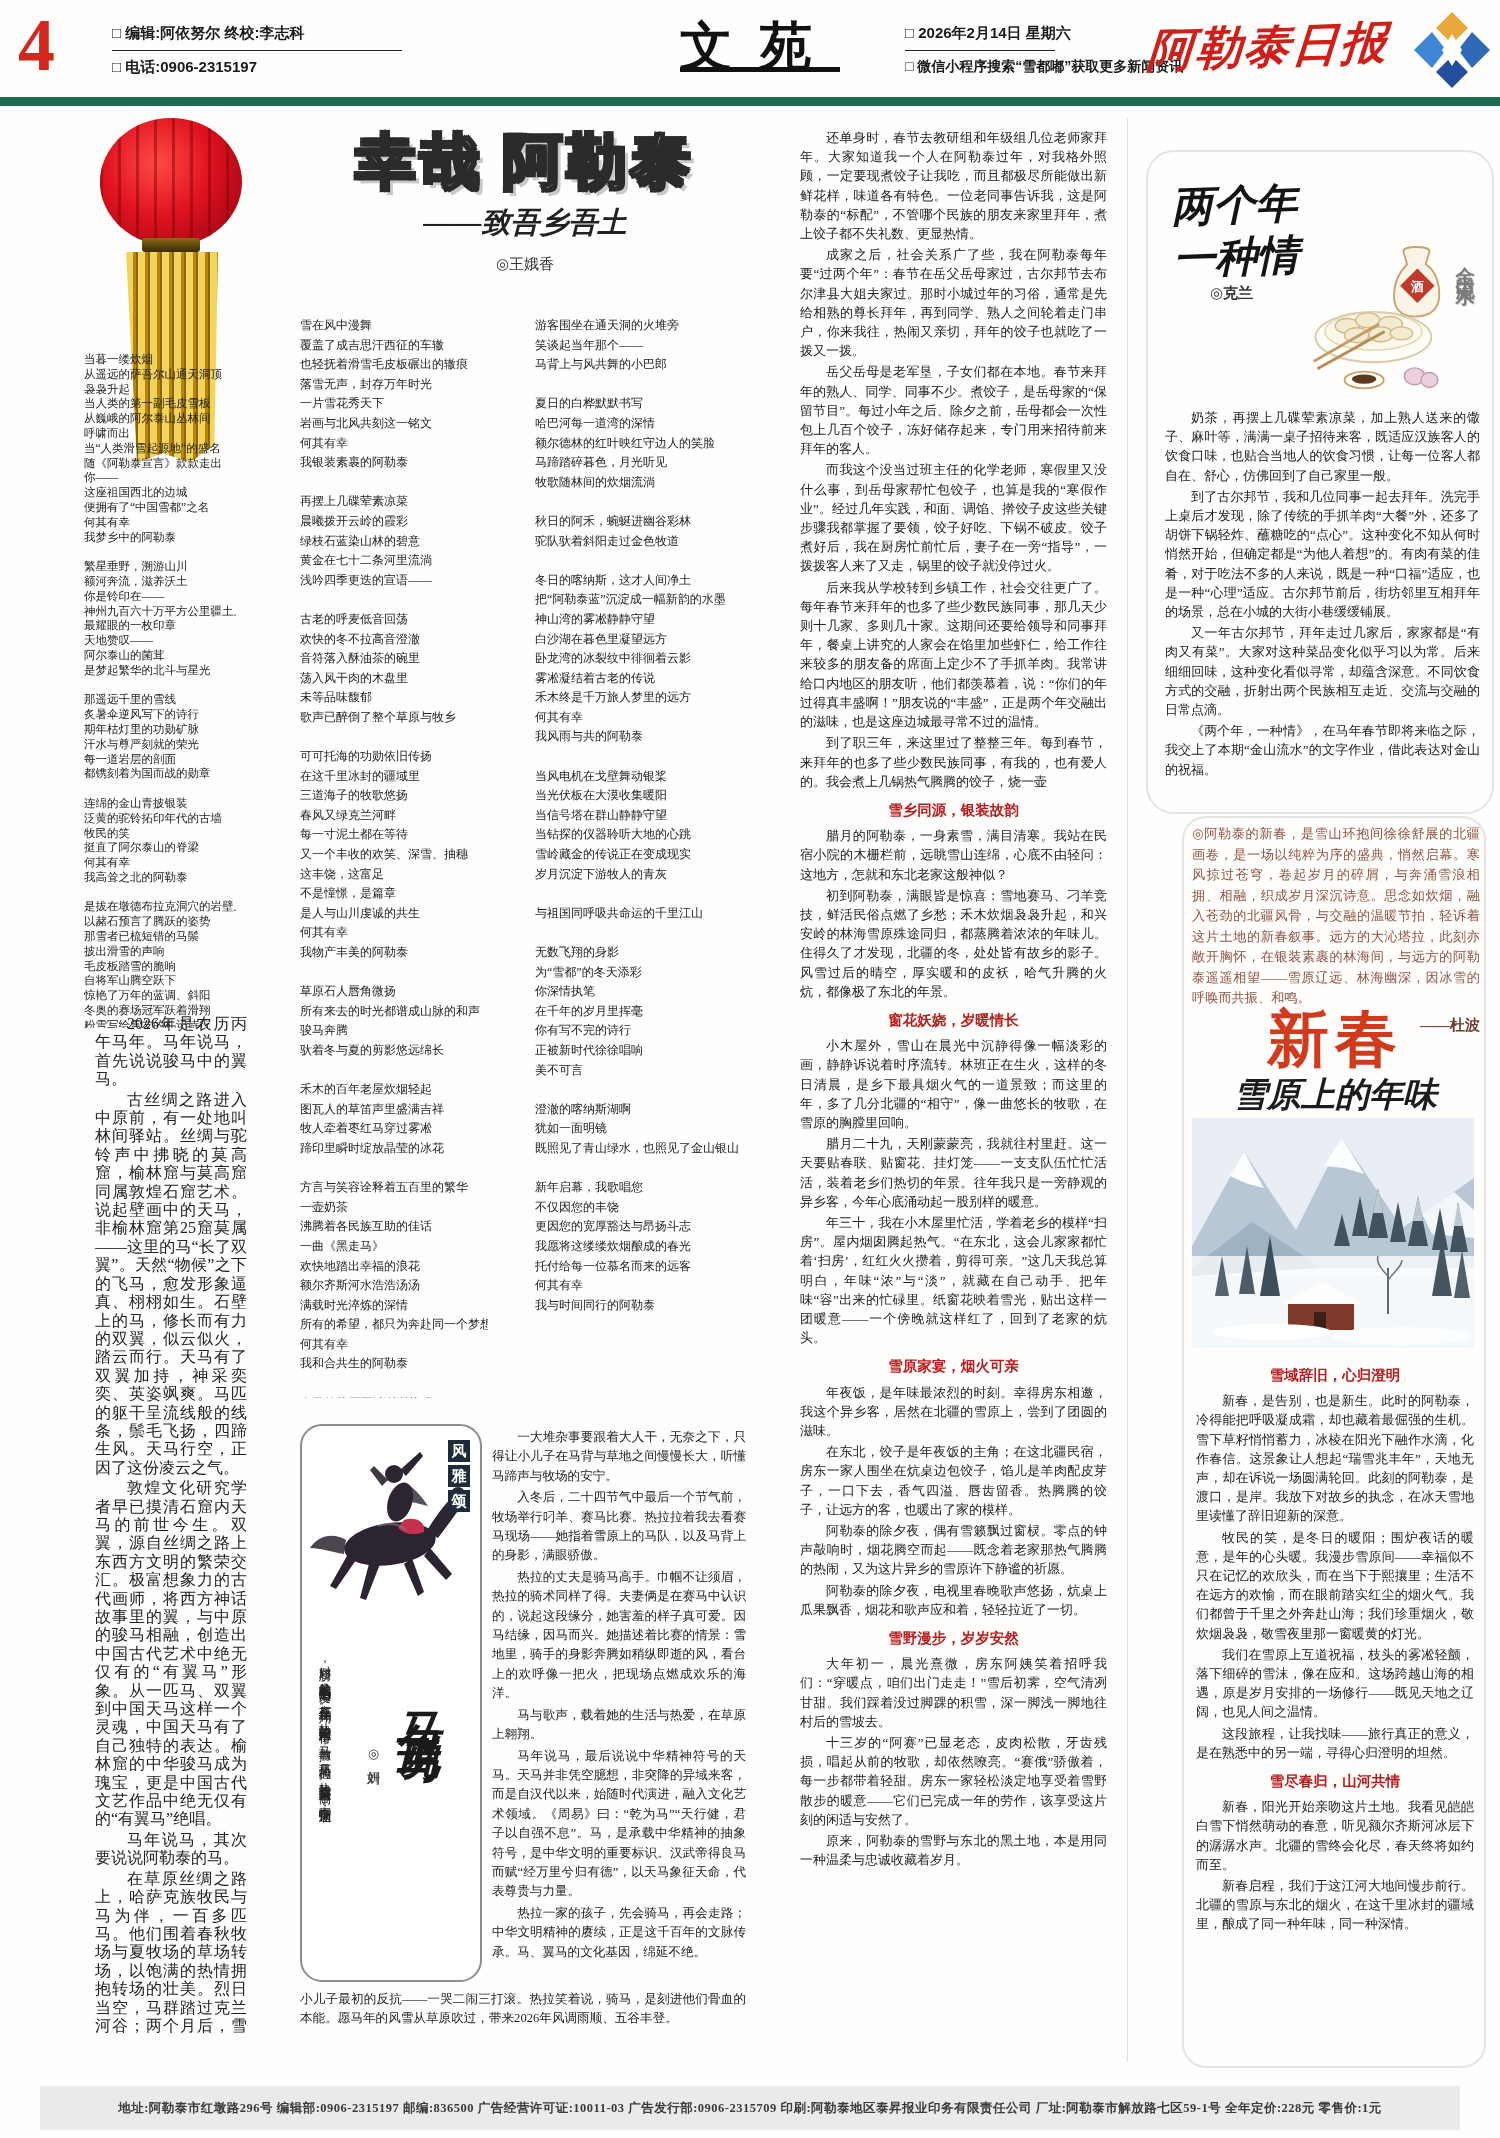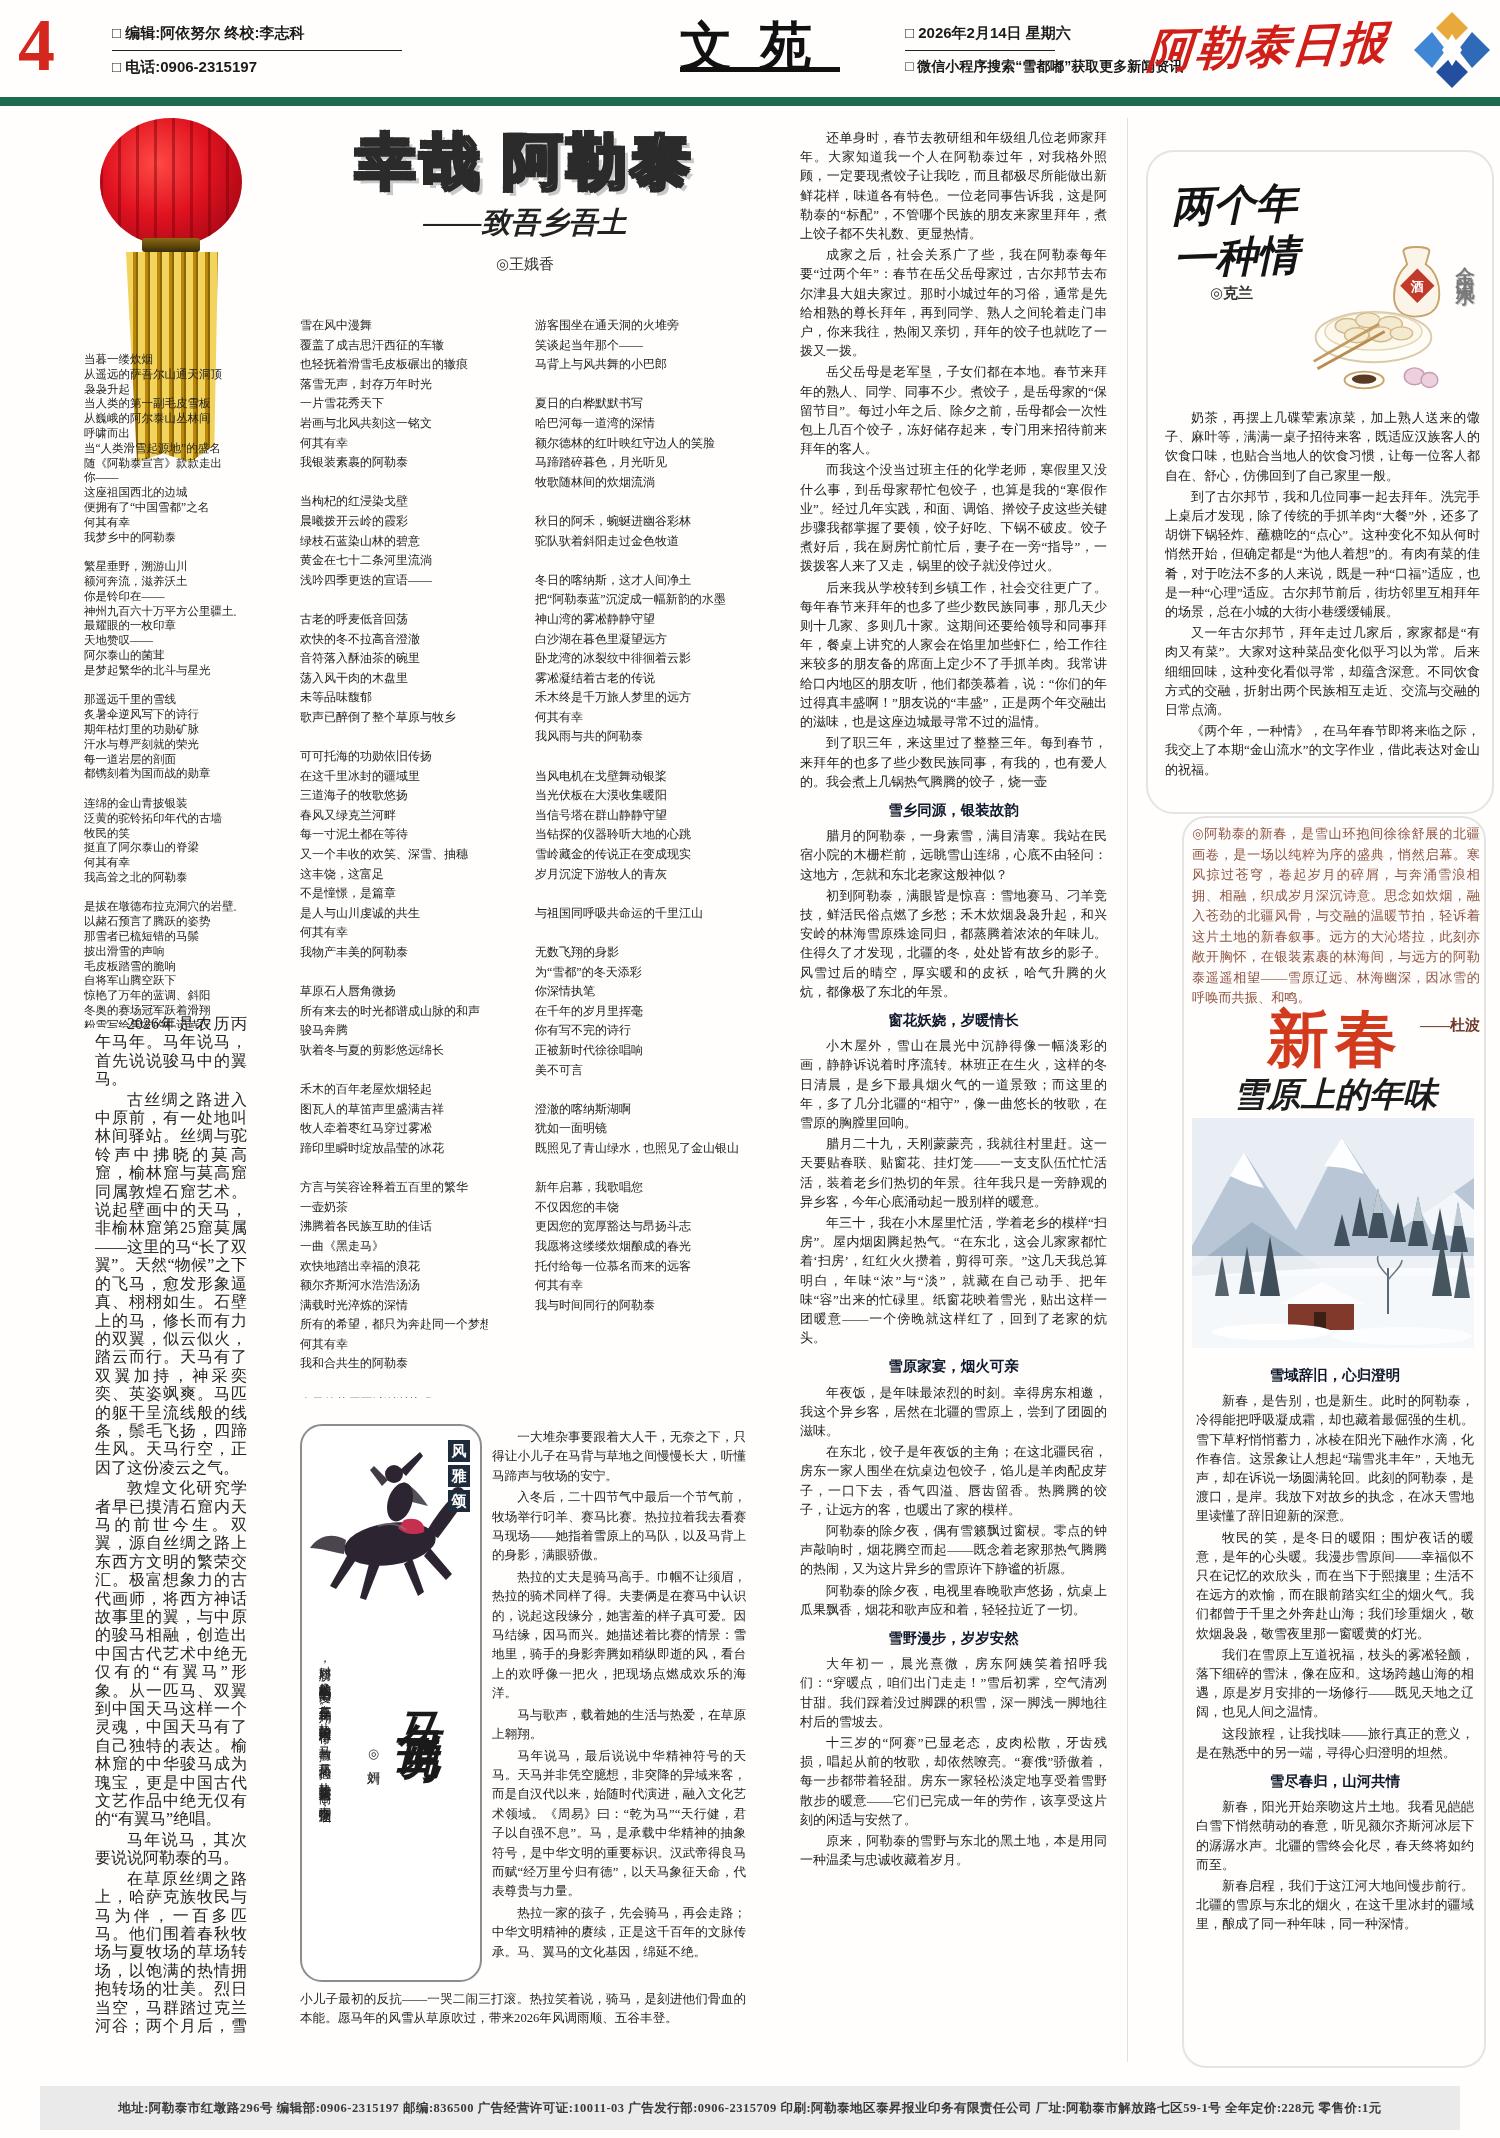--- a/index.html
+++ b/index.html
@@ -15,21 +15,21 @@
   #greenbar{left:0;top:97px;width:1500px;height:9px;background:#1c6b4f;}
   
   .line{white-space:nowrap;overflow:hidden;}
   .poem .line{font-size:12px;line-height:19.6px;}
   .poem .line.blank{height:19.6px;}
   #poem-left .line{font-size:11.5px;line-height:14.8px;}
   #poem-left .line.blank{height:14.8px;}
   .para{margin:0 0 2px 0;text-indent:2em;text-align:justify;}
   .prose{font-size:13px;line-height:19.2px;color:#222;}
   .prose-sm{font-size:12.3px;line-height:18.6px;}
-  .sec-head{font-weight:900;text-align:center;font-size:14.5px;margin:10px 0 6px 0;color:#0f172a;
+  .sec-head{font-weight:900;text-align:center;font-size:14.5px;margin:10px 0 6px 0;color:#b91c1c;
             font-family:"Liberation Sans","DejaVu Sans",sans-serif;}
   .clip{overflow:hidden;}
   
   #poem-title{left:300px;top:122px;width:450px;text-align:center;}
   #poem-title .big{font-size:60px;font-weight:900;letter-spacing:4px;color:#fff;
      -webkit-text-stroke:2.5px #2b2b2b;
      text-shadow:-2px -2px 0 #2b2b2b,2px -2px 0 #2b2b2b,-2px 2px 0 #2b2b2b,2px 2px 0 #2b2b2b,5px 5px 0 #c9c9c9;}
   #poem-title .sub{font-size:29px;font-weight:800;font-style:italic;color:#222;}
   #poem-title .auth{font-size:15px;margin-top:12px;color:#333;}
   
@@ -162,21 +162,21 @@
   <div class="abs poem clip" style="left:300px;top:316px;width:188px;height:1082px;">
       <div class="line">雪在风中漫舞</div>
       <div class="line">覆盖了成吉思汗西征的车辙</div>
       <div class="line">也轻抚着滑雪毛皮板碾出的辙痕</div>
       <div class="line">落雪无声，封存万年时光</div>
       <div class="line">一片雪花秀天下</div>
       <div class="line">岩画与北风共刻这一铭文</div>
       <div class="line">何其有幸</div>
       <div class="line">我银装素裹的阿勒泰</div>
       <div class="line blank"></div>
-      <div class="line">当枸杞的红浸染戈壁</div>
+      <div class="line">再摆上几碟荤素凉菜</div>
       <div class="line">晨曦拨开云岭的霞彩</div>
       <div class="line">绿枝石蓝染山林的碧意</div>
       <div class="line">黄金在七十二条河里流淌</div>
       <div class="line">浅吟四季更迭的宣语——</div>
       <div class="line blank"></div>
       <div class="line">古老的呼麦低音回荡</div>
       <div class="line">欢快的冬不拉高音澄澈</div>
       <div class="line">音符落入酥油茶的碗里</div>
       <div class="line">荡入风干肉的木盘里</div>
       <div class="line">未等品味馥郁</div>

